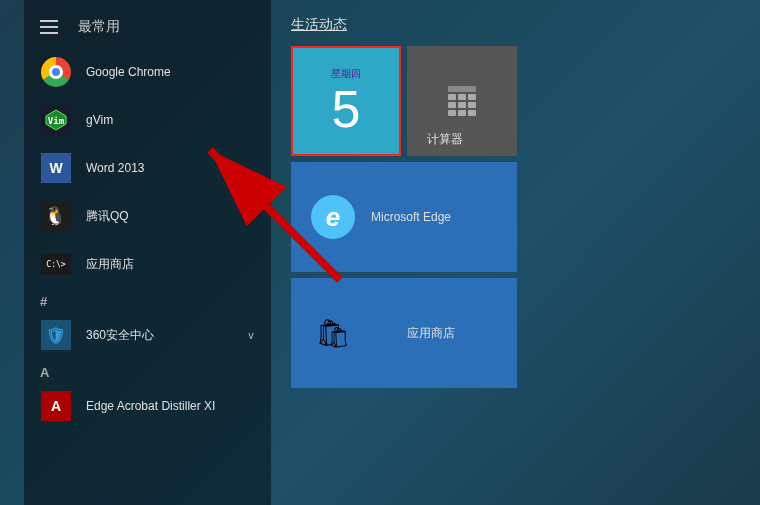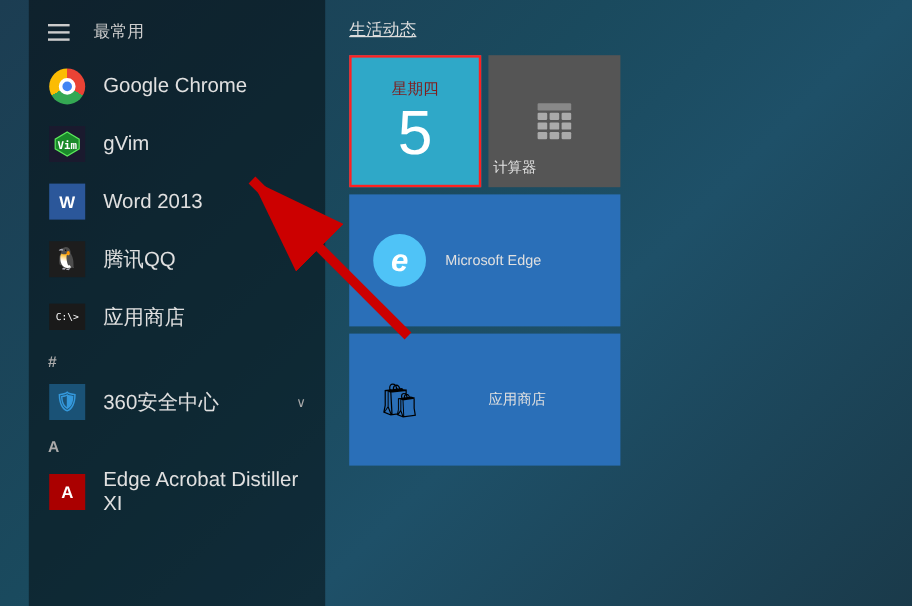--- a/index.html
+++ b/index.html
@@ -75,21 +75,21 @@
       width: 32px;
       height: 32px;
       display: flex;
       align-items: center;
       justify-content: center;
       flex-shrink: 0;
     }
 
     .app-label {
       color: #e0e0e0;
-      font-size: 17px;
+      font-size: 12px;
     }
 
     .section-letter {
       color: #aaa;
       font-size: 13px;
       padding: 6px 16px 2px 16px;
       font-weight: 600;
     }
 
     .app-item-with-arrow {
@@ -155,37 +155,37 @@
     .tile-store {
       background: #2a6fb8;
       grid-column: 1 / 3;
       flex-direction: row;
       gap: 16px;
       justify-content: flex-start;
       padding: 0 20px;
     }
 
     .tile-day-name {
-      color: #7f1d1d;
-      font-size: 13px;
+      color: #4c1d95;
+      font-size: 10px;
       margin-bottom: 2px;
       font-family: Liberation Serif, serif;
     }
     .tile-day-number {
       color: white;
       font-size: 52px;
       font-weight: 300;
       line-height: 1;
     }
     .tile-label {
       color: #e0e0e0;
       font-size: 12px;
       position: absolute;
       bottom: 8px;
-      left: 4px;
+      left: 20px;
     }
     .tile-edge .tile-label,
     .tile-store .tile-label {
       position: static;
       text-align: center;
     }
 
     
     .calc-icon {
       display: grid;

